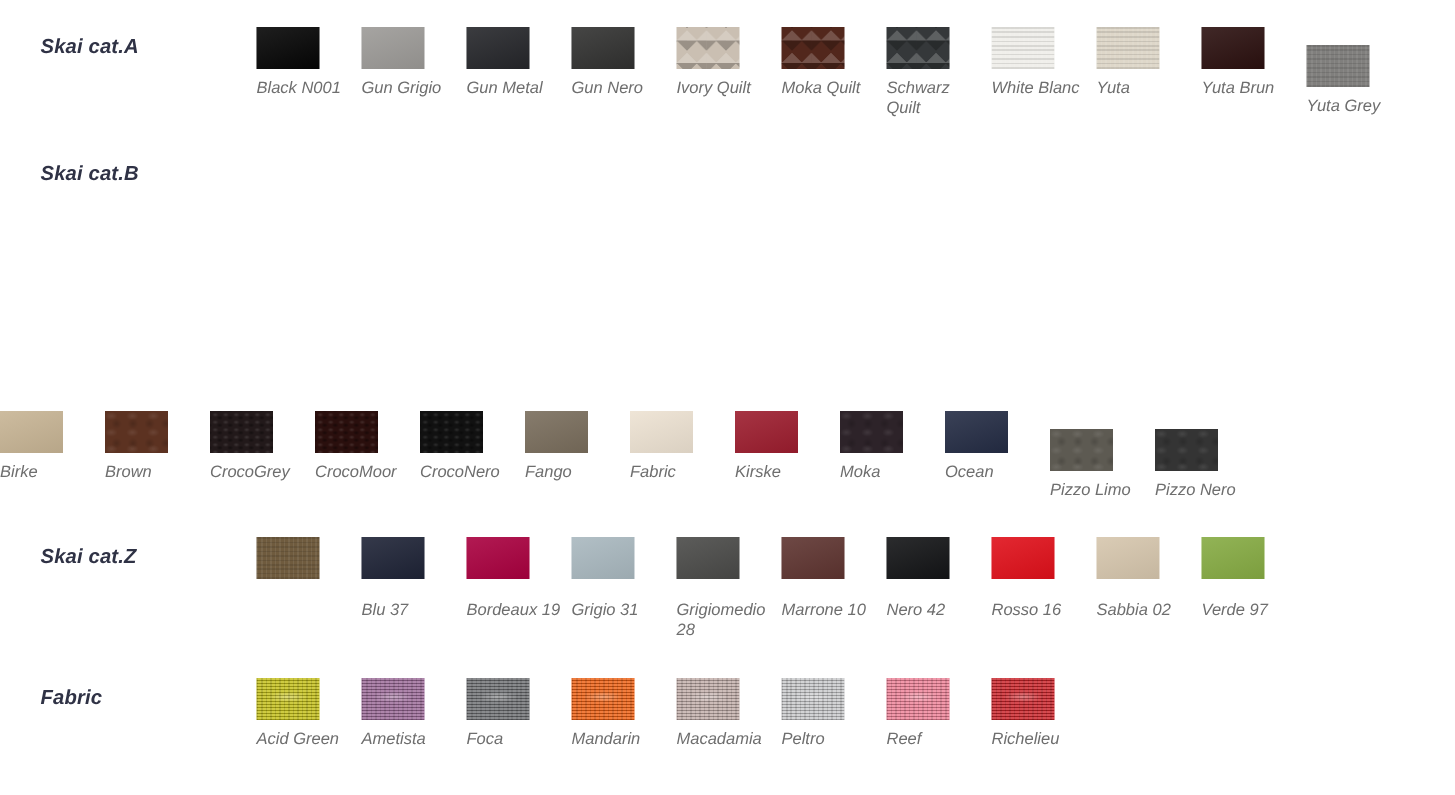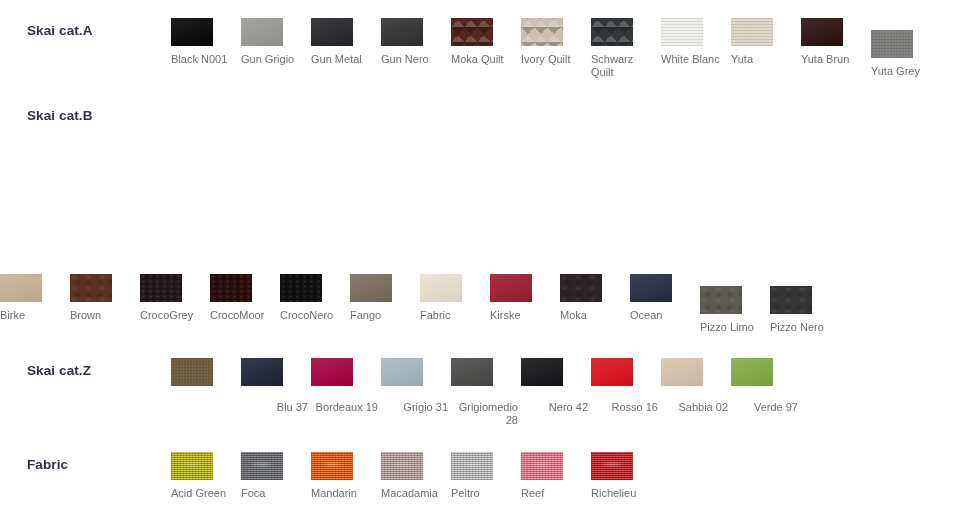--- a/index.html
+++ b/index.html
@@ -19,20 +19,21 @@
   #swatch-page {
     position: relative;
     width: 970px;
     height: 530px;
   }
 
   .material-section {
     position: relative;
     display: flex;
     align-items: flex-start;
+    font-style: italic;
   }
 
   .section-heading {
     width: 171px;
     flex: 0 0 171px;
     box-sizing: border-box;
     padding-left: 27px;
     font-size: 13.5px;
     font-weight: bold;
     color: #2f3245;
@@ -76,21 +77,21 @@
   
   #section-skai-a  { padding-top: 18px; }
   #section-skai-a .section-heading { padding-top: 5px; }
 
   #section-skai-b  { padding-top: 24px; flex-direction: column; }
   #section-skai-b .section-heading { padding-top: 5px; }
 
   #section-skai-z  { padding-top: 24px; }
   #section-skai-z .section-heading { padding-top: 5px; }
   
-  #section-skai-z .swatch-label { margin-top: 15px; text-align: right; }
+  #section-skai-z .swatch-label { margin-top: 15px; }
 
   #section-fabric  { padding-top: 25px; justify-content: flex-end; }
   #section-fabric .section-heading { padding-top: 5px; }
 
   
   .swatch-grid .swatch-cell:nth-child(n+11) {
     margin-top: 12px;
   }
 
   
@@ -164,26 +165,26 @@
         </div>
         <div class="swatch-cell">
           <span class="swatch-chip tex-smooth" style="background-color: rgb(37, 38, 42);"></span>
           <span class="swatch-label">Gun Metal</span>
         </div>
         <div class="swatch-cell">
           <span class="swatch-chip tex-smooth" style="background-color: rgb(49, 49, 48);"></span>
           <span class="swatch-label">Gun Nero</span>
         </div>
         <div class="swatch-cell">
+          <span class="swatch-chip tex-quilt" style="background-color: rgb(202, 191, 178);"></span>
+          <span class="swatch-label">Ivory Quilt</span>
+        </div>
+        <div class="swatch-cell">
           <span class="swatch-chip tex-quilt" style="background-color: rgb(82, 39, 28);"></span>
           <span class="swatch-label">Moka Quilt</span>
-        </div>
-        <div class="swatch-cell">
-          <span class="swatch-chip tex-quilt" style="background-color: rgb(202, 191, 178);"></span>
-          <span class="swatch-label">Ivory Quilt</span>
         </div>
         <div class="swatch-cell">
           <span class="swatch-chip tex-quilt" style="background-color: rgb(53, 56, 58);"></span>
           <span class="swatch-label">Schwarz Quilt</span>
         </div>
         <div class="swatch-cell">
           <span class="swatch-chip tex-grain" style="background-color: rgb(240, 239, 235);"></span>
           <span class="swatch-label">White Blanc</span>
         </div>
         <div class="swatch-cell">
@@ -270,20 +271,24 @@
         </div>
         <div class="swatch-cell">
           <span class="swatch-chip tex-smooth" style="background-color: rgb(169, 184, 191);"></span>
           <span class="swatch-label">Grigio 31</span>
         </div>
         <div class="swatch-cell">
           <span class="swatch-chip tex-smooth" style="background-color: rgb(74, 74, 72);"></span>
           <span class="swatch-label">Grigiomedio 28</span>
         </div>
         <div class="swatch-cell">
+          <span class="swatch-chip tex-smooth" style="background-color: rgb(94, 52, 48);"></span>
+          <span class="swatch-label">Marrone 10</span>
+        </div>
+        <div class="swatch-cell">
           <span class="swatch-chip tex-smooth" style="background-color: rgb(19, 20, 22);"></span>
           <span class="swatch-label">Nero 42</span>
         </div>
         <div class="swatch-cell">
           <span class="swatch-chip tex-smooth" style="background-color: rgb(224, 16, 26);"></span>
           <span class="swatch-label">Rosso 16</span>
         </div>
         <div class="swatch-cell">
           <span class="swatch-chip tex-smooth" style="background-color: rgb(214, 198, 173);"></span>
           <span class="swatch-label">Sabbia 02</span>
@@ -295,20 +300,24 @@
       </div>
     </div>
     <div class="material-section" id="section-fabric">
       <div class="section-heading">Fabric</div>
       <div class="swatch-grid">
         <div class="swatch-cell">
           <span class="swatch-chip tex-weave" style="background-color: rgb(196, 192, 24);"></span>
           <span class="swatch-label">Acid Green</span>
         </div>
         <div class="swatch-cell">
+          <span class="swatch-chip tex-weave" style="background-color: rgb(156, 106, 153);"></span>
+          <span class="swatch-label">Ametista</span>
+        </div>
+        <div class="swatch-cell">
           <span class="swatch-chip tex-weave" style="background-color: rgb(111, 113, 116);"></span>
           <span class="swatch-label">Foca</span>
         </div>
         <div class="swatch-cell">
           <span class="swatch-chip tex-weave" style="background-color: rgb(239, 96, 18);"></span>
           <span class="swatch-label">Mandarin</span>
         </div>
         <div class="swatch-cell">
           <span class="swatch-chip tex-weave" style="background-color: rgb(194, 174, 170);"></span>
           <span class="swatch-label">Macadamia</span>

